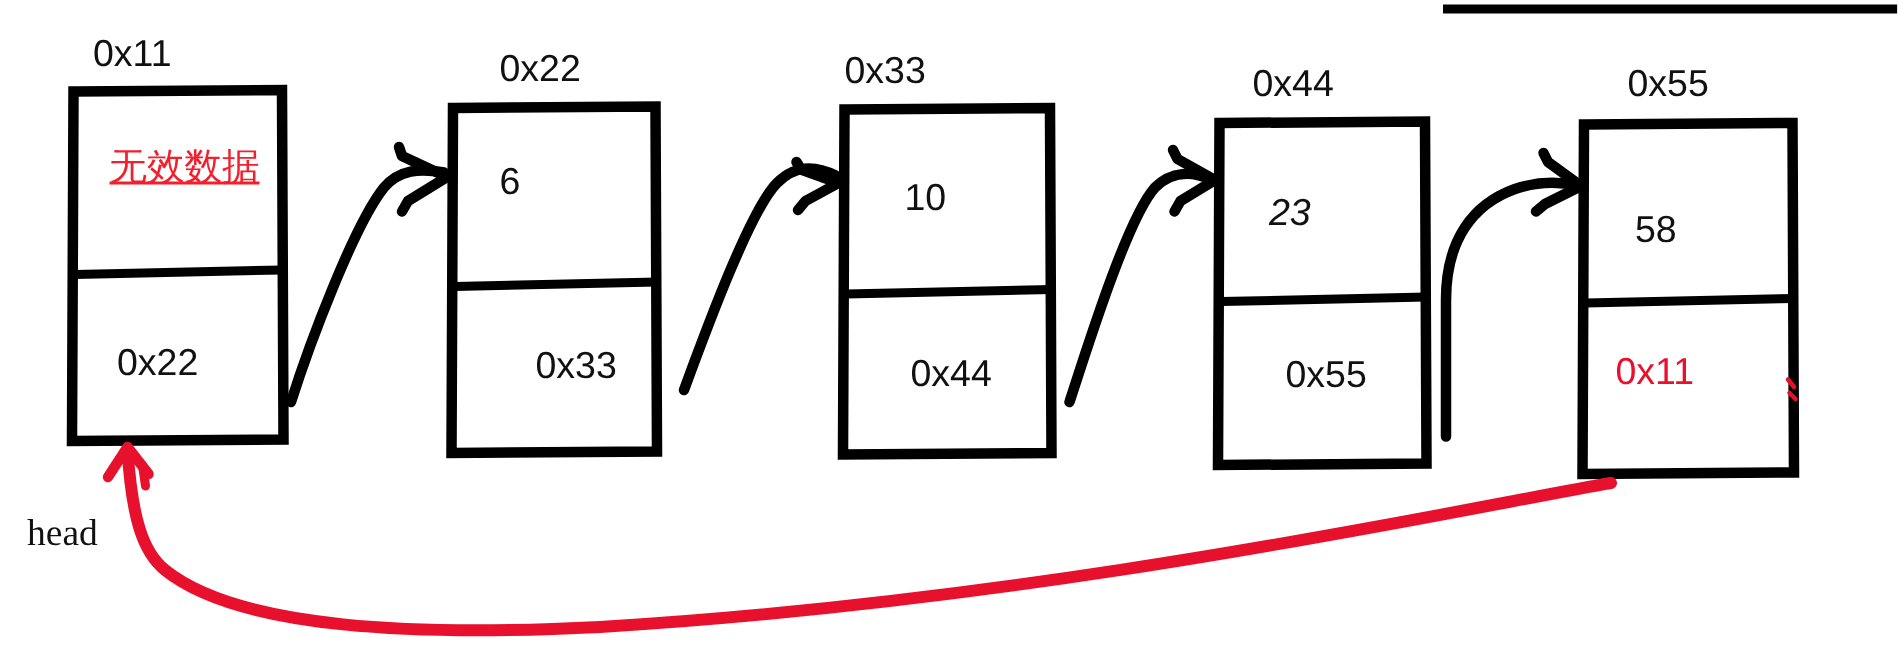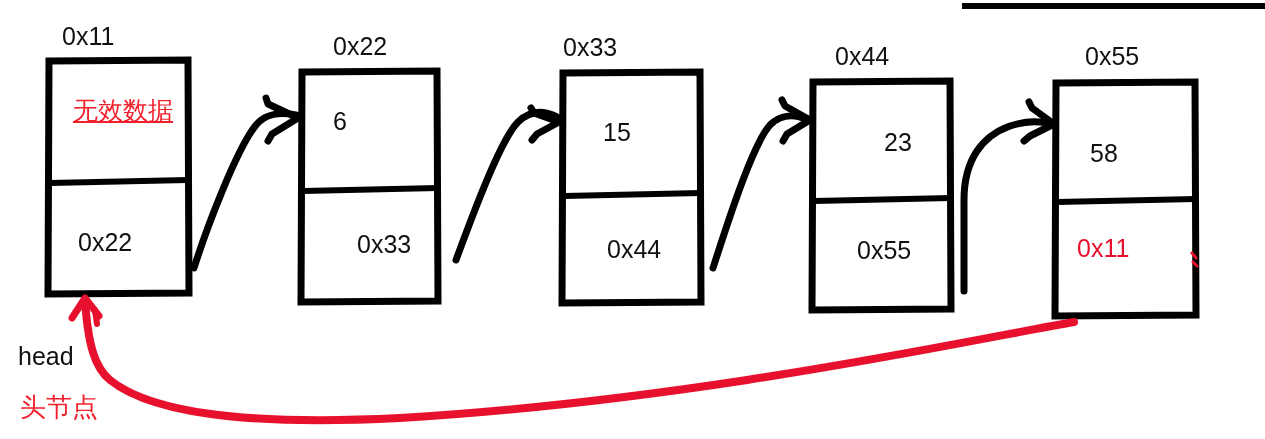--- a/index.html
+++ b/index.html
@@ -49,21 +49,21 @@
     white-space: nowrap;
     font-family: "DejaVu Sans", "Liberation Sans", sans-serif;
     font-weight: 500;
     text-decoration: underline;
   }
   .head-label {
     position: absolute;
     font-size: 25px;
     color: #111111;
     white-space: nowrap;
-    font-family: Liberation Sans, sans-serif;
+    font-family: Liberation Serif, serif;
   }
   .head-cn {
     position: absolute;
     font-size: 26px;
     color: #f2202c;
     white-space: nowrap;
     font-family: "DejaVu Sans", "Liberation Sans", sans-serif;
   }
   .watermark {
     position: absolute;
@@ -150,26 +150,25 @@
   <div class="node-label" style="left:563px; top:33px;">0x33</div>
   <div class="node-label" style="left:835px; top:42px;">0x44</div>
   <div class="node-label" style="left:1085px; top:42px;">0x55</div>
 
   <div class="cn-red" style="left:73px; top:94px;">无效数据</div>
   <div class="cell-text" style="left:78px; top:228px;">0x22</div>
 
   <div class="cell-text" style="left:333px; top:107px;">6</div>
   <div class="cell-text" style="left:357px; top:230px;">0x33</div>
 
-  <div class="cell-text" style="left:603px; top:118px;">15</div>
+  <div class="cell-text" style="left:603px; top:118px;">10</div>
   <div class="cell-text" style="left:607px; top:235px;">0x44</div>
 
-  <div class="cell-text" style="left:884px; top:128px;">23</div>
+  <div class="cell-text" style="left:846px; top:128px;font-style:italic;">23</div>
   <div class="cell-text" style="left:857px; top:236px;">0x55</div>
 
   <div class="cell-text" style="left:1090px; top:139px;">58</div>
   <div class="cell-text red" style="left:1077px; top:234px;">0x11</div>
 
   <div class="head-label" style="left:18px; top:342px;">head</div>
-  <div class="head-cn" style="left:20px; top:390px;">头节点</div>
 
 
 </div>
 
 </body></html>

